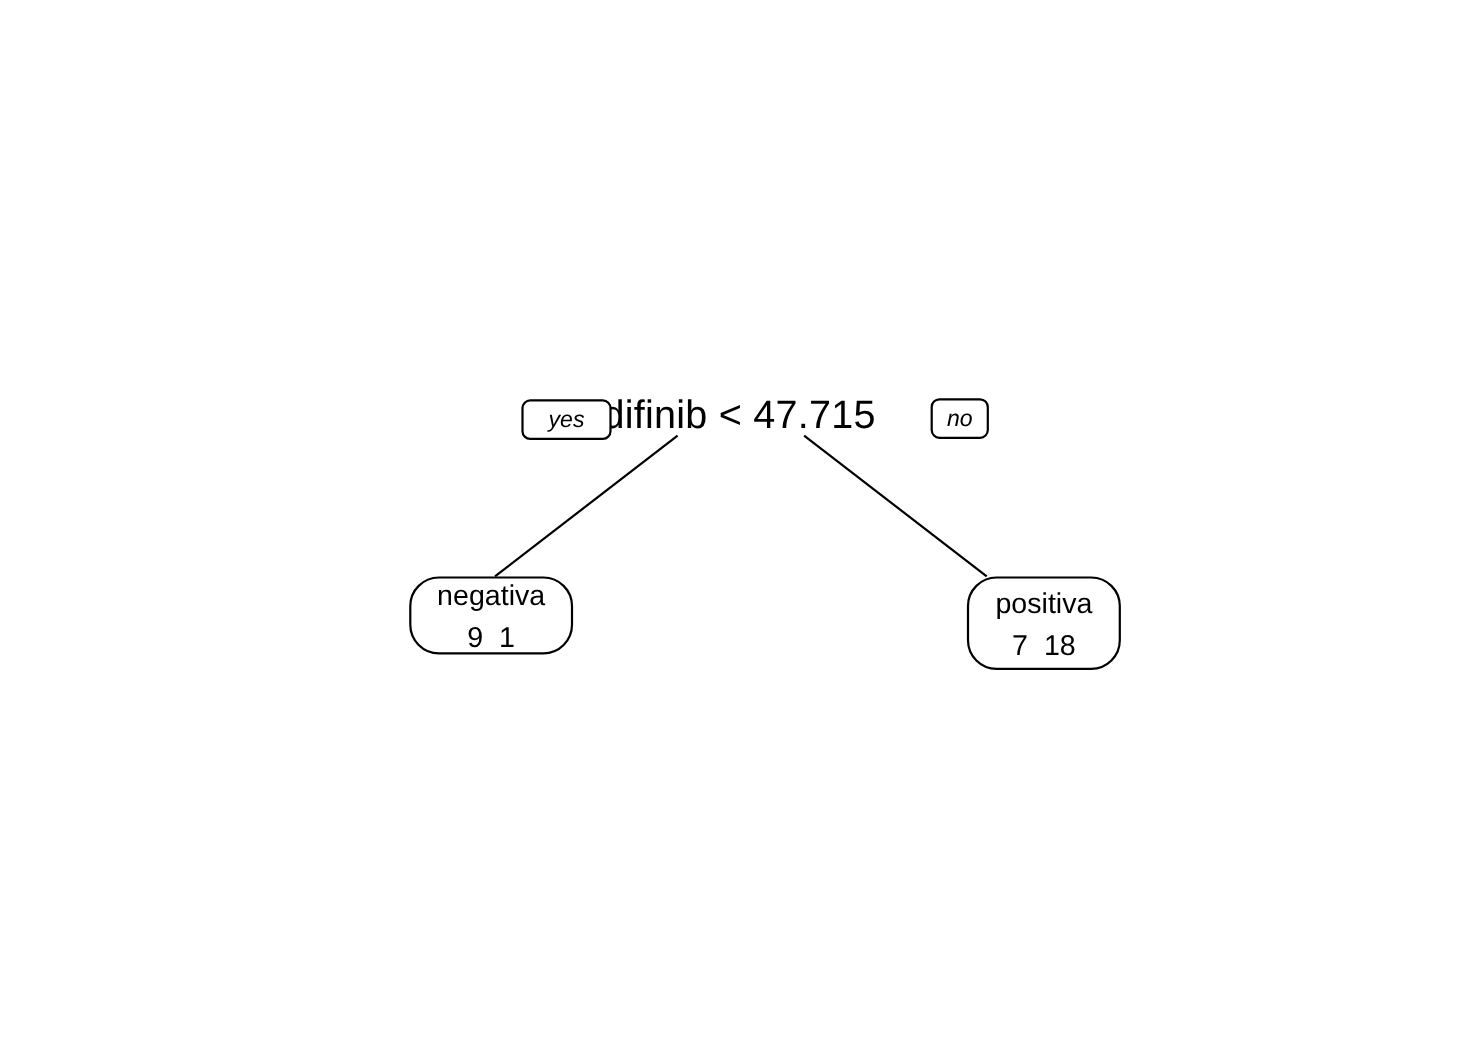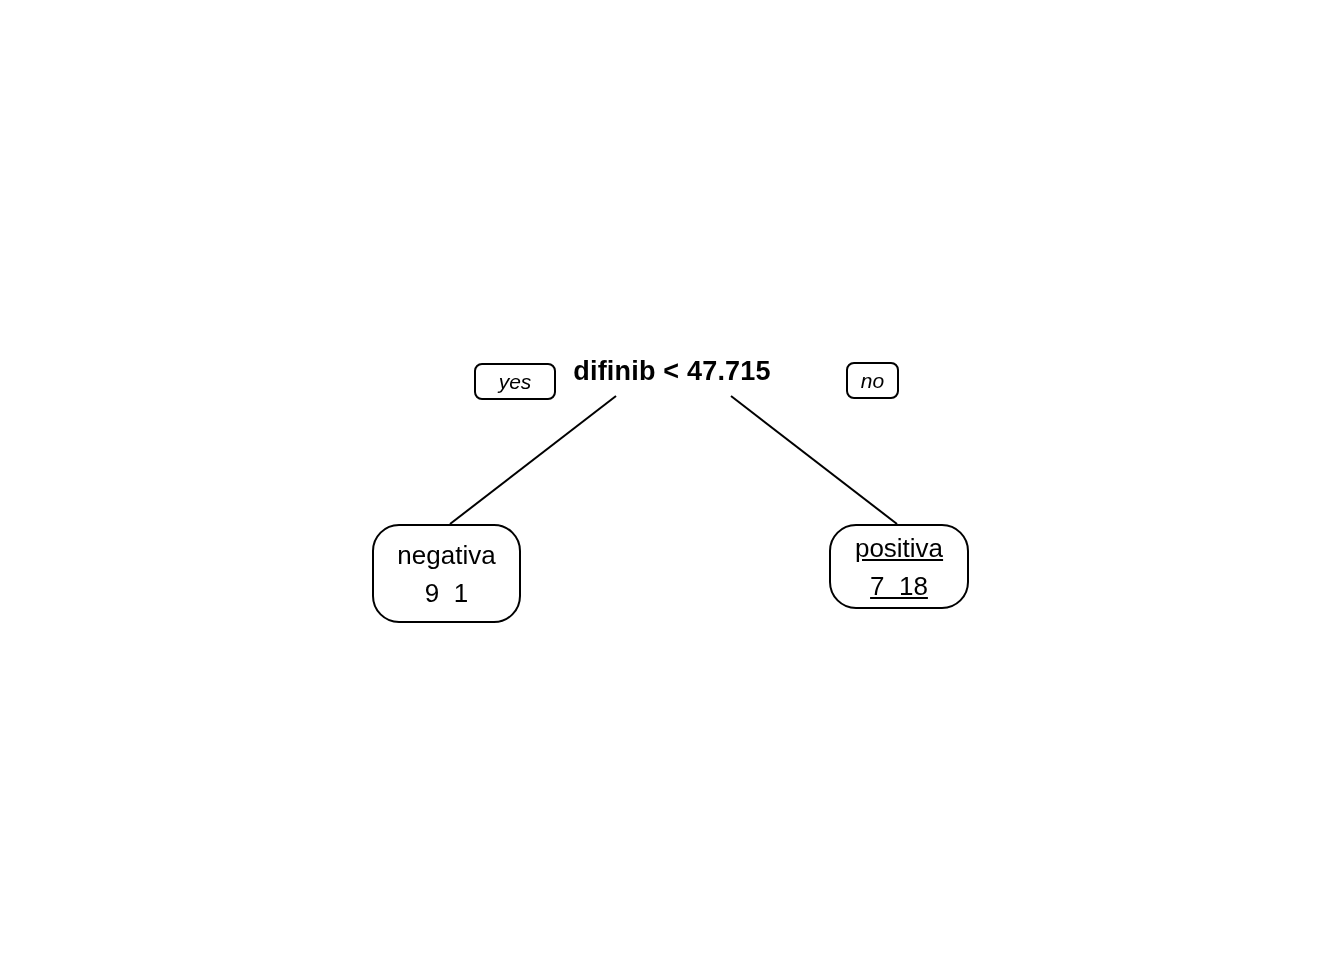--- a/index.html
+++ b/index.html
@@ -21,22 +21,22 @@
     left: 0;
     top: 0;
     width: 1344px;
     height: 960px;
   }
   .root-label {
     position: absolute;
     left: 672px;
     top: 356px;
     transform: translateX(-50%);
-    font-size: 27px;
-    font-weight: bold;
+    font-size: 36px;
+    font-weight: normal;
     white-space: nowrap;
     letter-spacing: 0.2px;
   }
   .edge-label {
     position: absolute;
     box-sizing: border-box;
     border: 2px solid #000000;
     border-radius: 8px;
     background: #ffffff;
     font-style: italic;
@@ -69,28 +69,27 @@
     align-items: center;
     justify-content: center;
     font-size: 26px;
     line-height: 38px;
     text-align: center;
   }
   .leaf.left {
     left: 372px;
     top: 524px;
     width: 149px;
-    height: 99px;
+    height: 71px;
   }
   .leaf.right {
-    left: 829px;
+    left: 879px;
     top: 524px;
     width: 140px;
     height: 85px;
-    text-decoration: underline;
   }
   .leaf .counts {
     white-space: pre;
   }
 </style>
 </head>
 <body>
 
 <div class="canvas">
 

